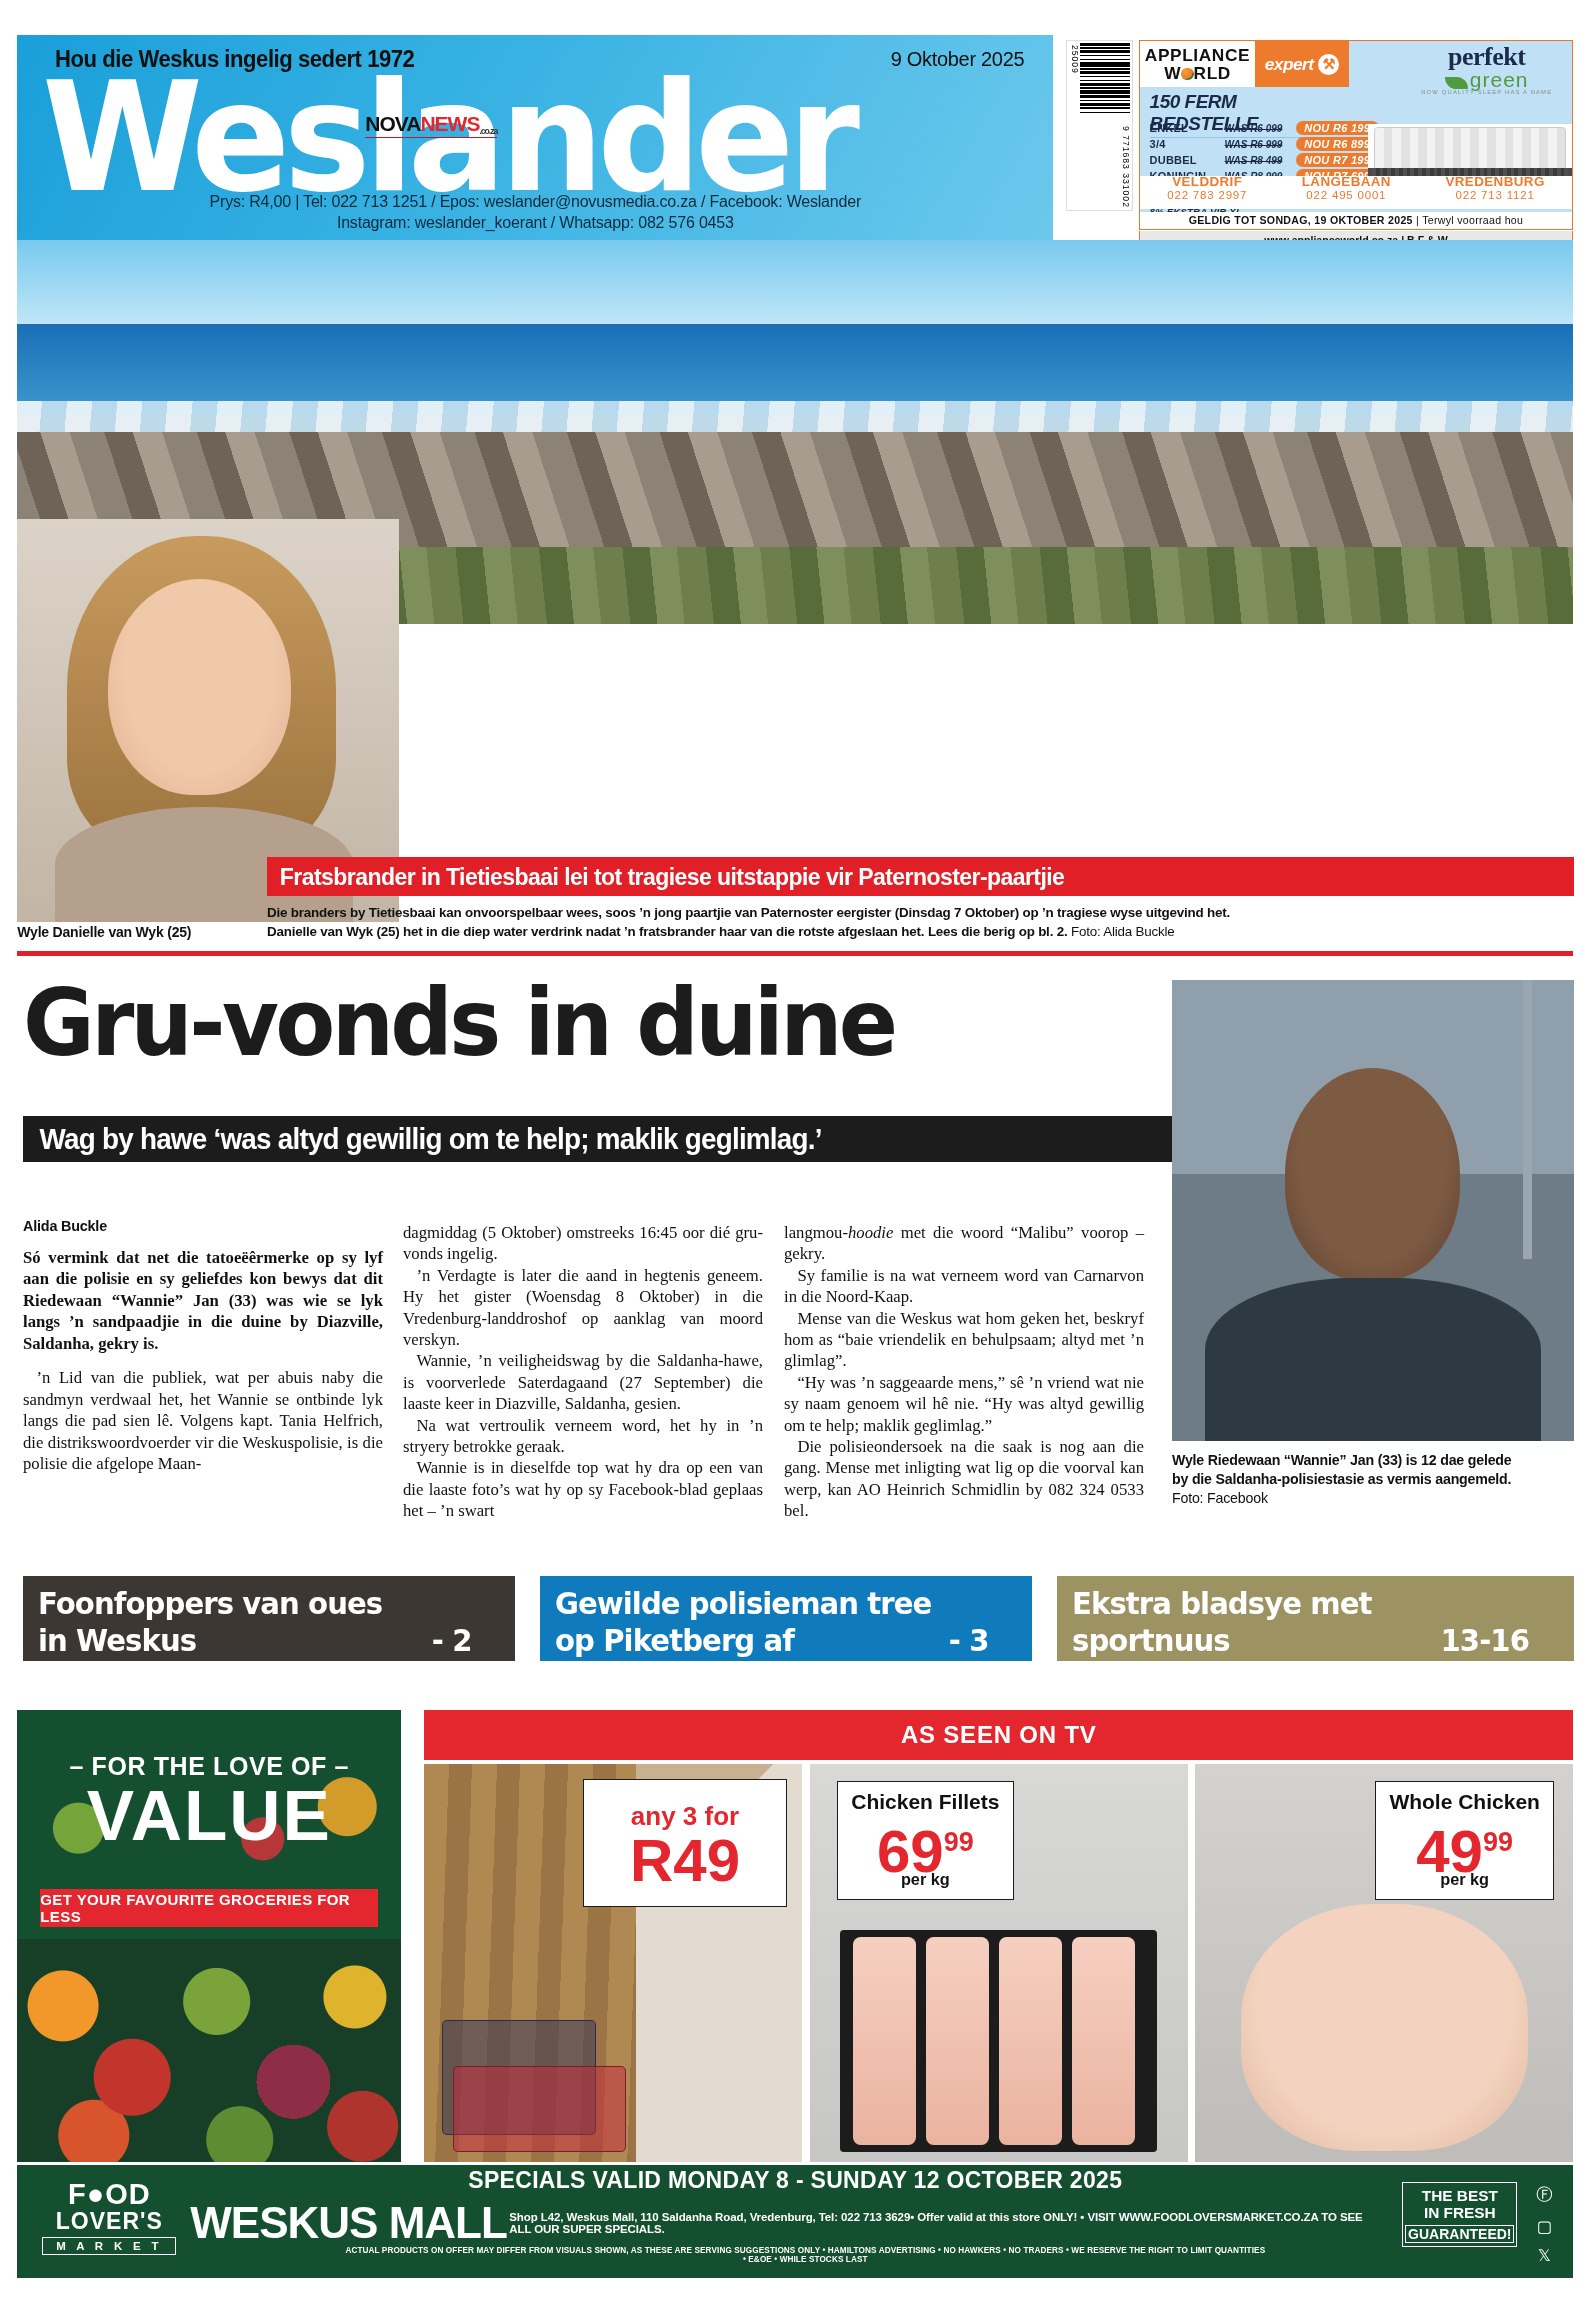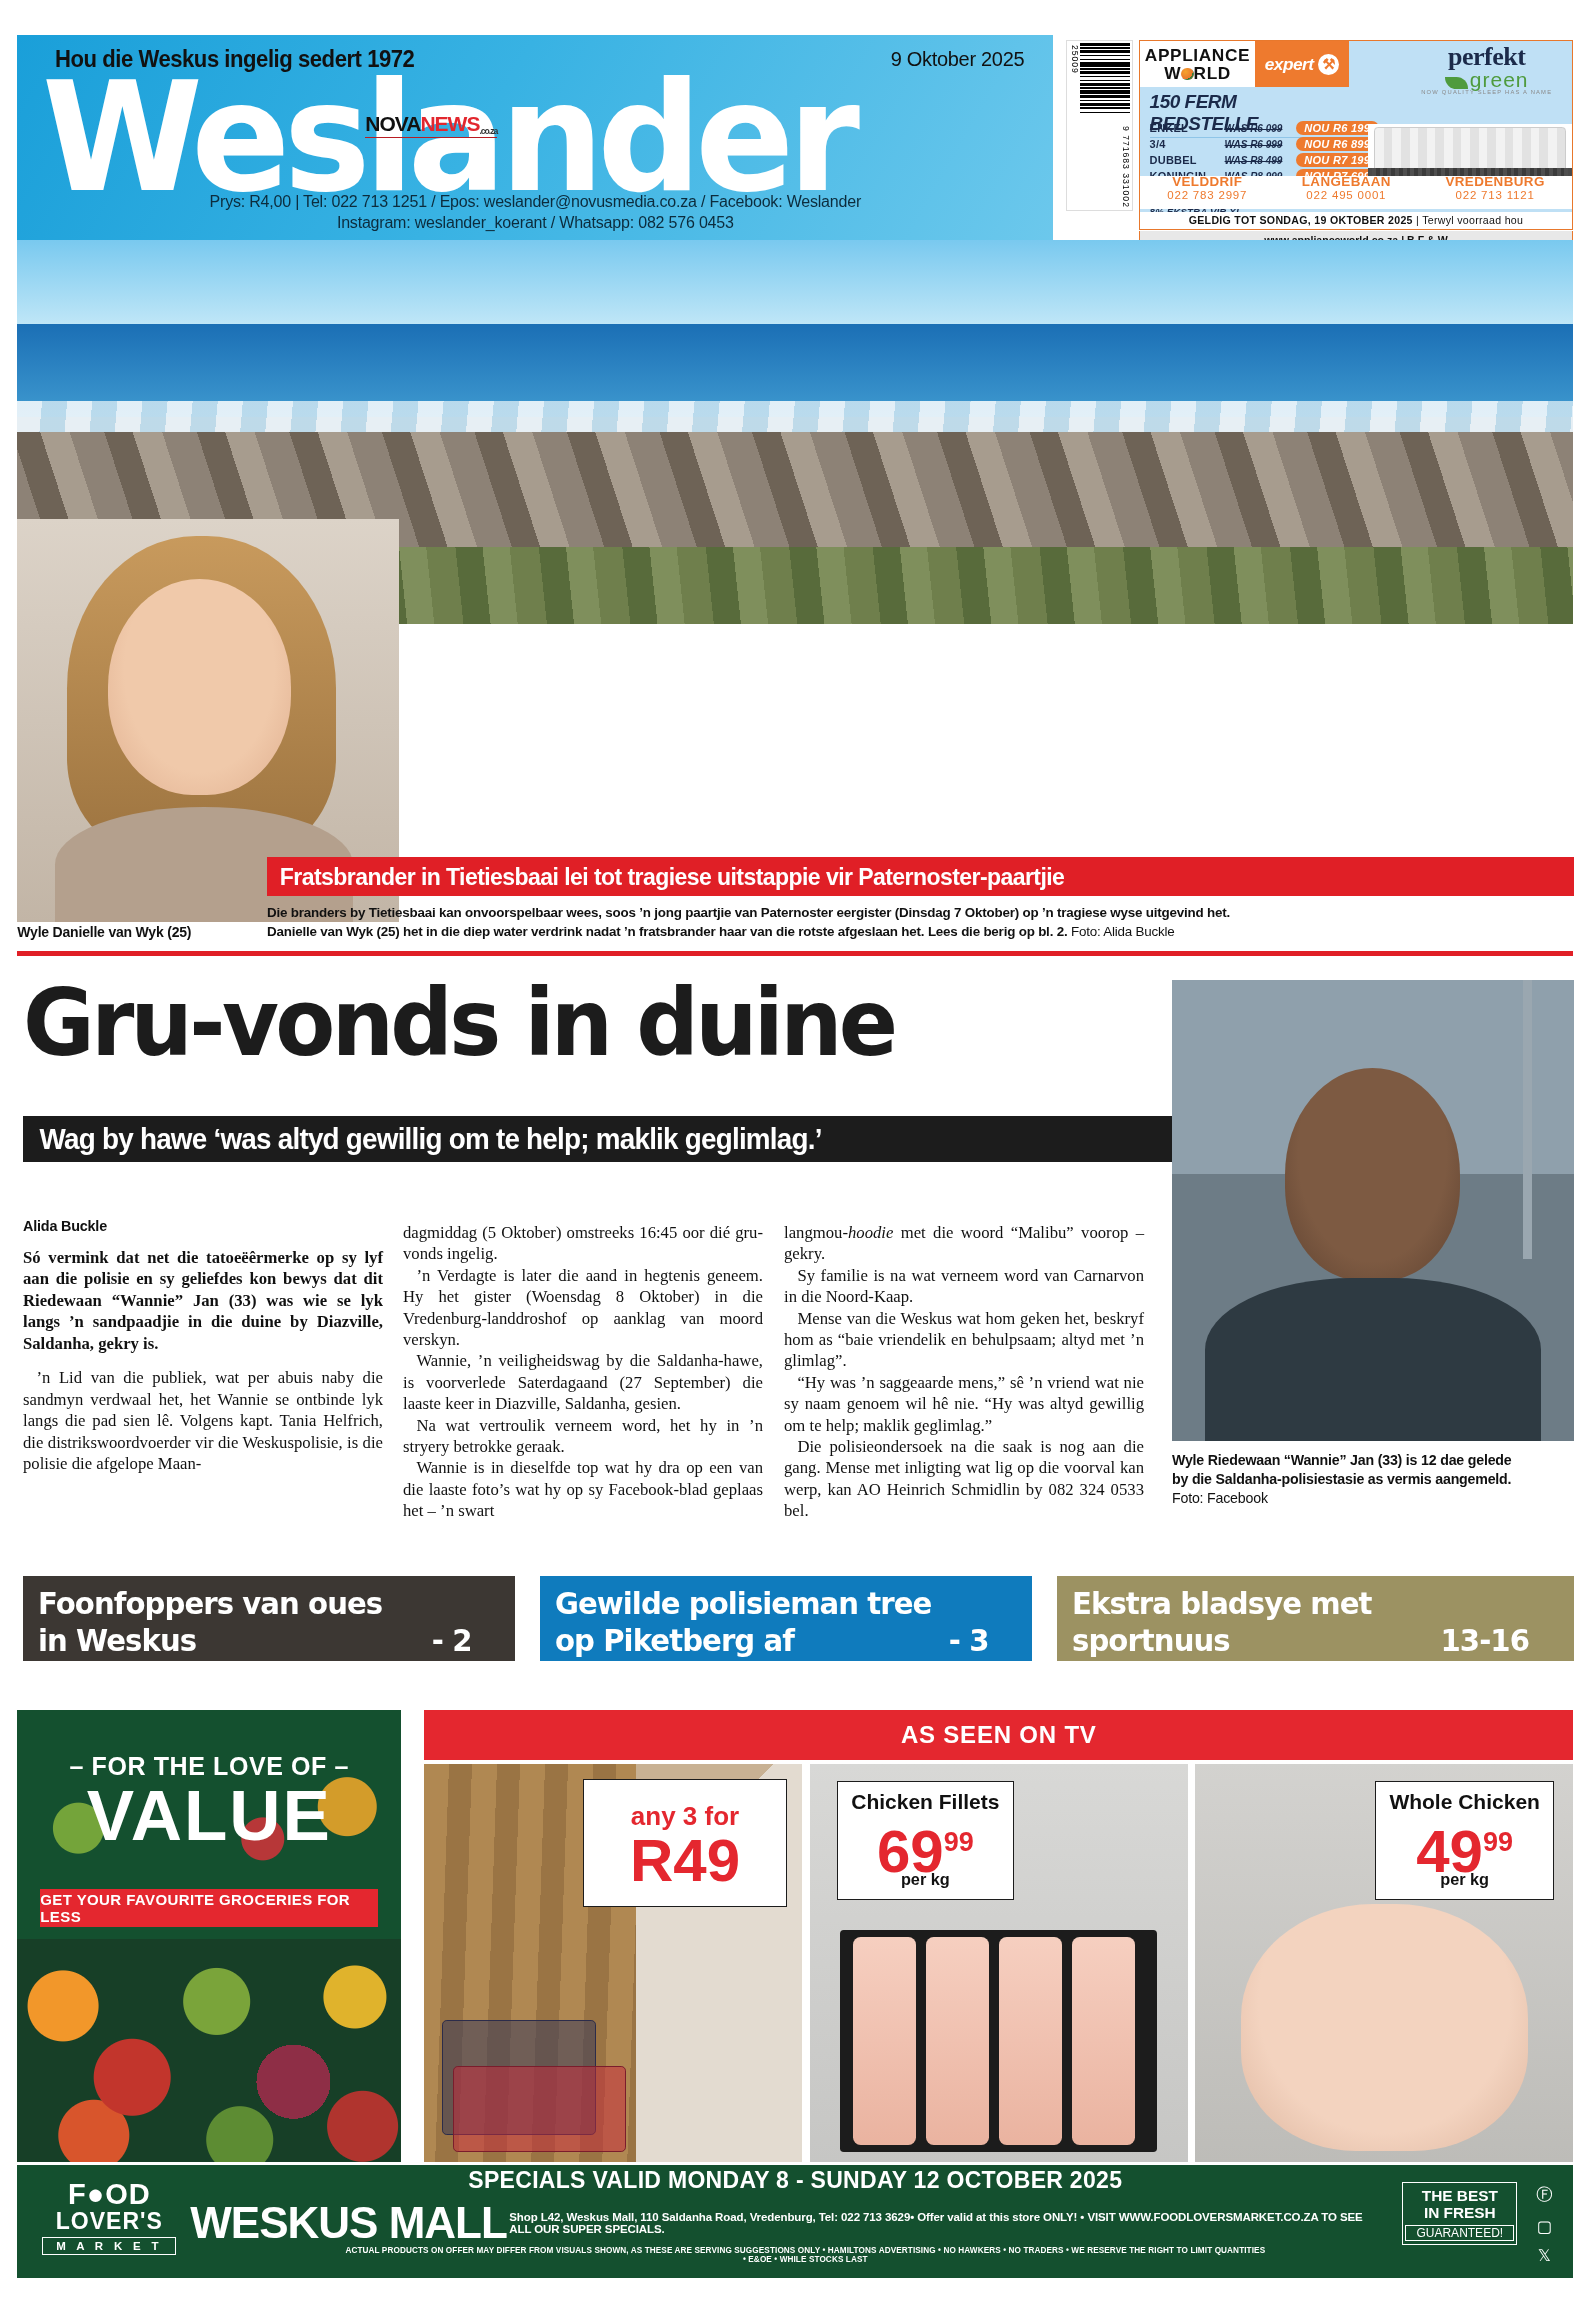--- a/index.html
+++ b/index.html
@@ -401,21 +401,21 @@
   }
   .disclaimer {
     position: absolute; left: 327px; top: 81px; width: 922px; color: #fff;
     font-size: 8.2px; text-align: center; letter-spacing: 0.1px; font-weight: bold;
   }
   .best-fresh {
     position: absolute; right: 56px; top: 17.3px; width: 115px; color: #fff;
     border: 1.9px solid #fff; text-align: center; padding: 3.8px 1.9px;
   }
   .best-fresh .b1 { font-size: 15.4px; font-weight: bold; line-height: 17.3px; }
-  .best-fresh .b2 { font-size: 12px; font-weight: normal; border: 1px solid #fff; margin-top: 2.9px; }
+  .best-fresh .b2 { font-size: 14px; font-weight: bold; border: 1px solid #fff; margin-top: 2.9px; }
   .socials { position: absolute; right: 15.4px; top: 19px; width: 27px; color: #fff; text-align: center; }
   .socials div { font-size: 16.3px; margin-bottom: 10.6px; }
 </style>
 </head>
 <body>
 
 <div class="page">
 
   <div class="masthead">
     <div class="tagline">Hou die Weskus ingelig sedert 1972</div>

